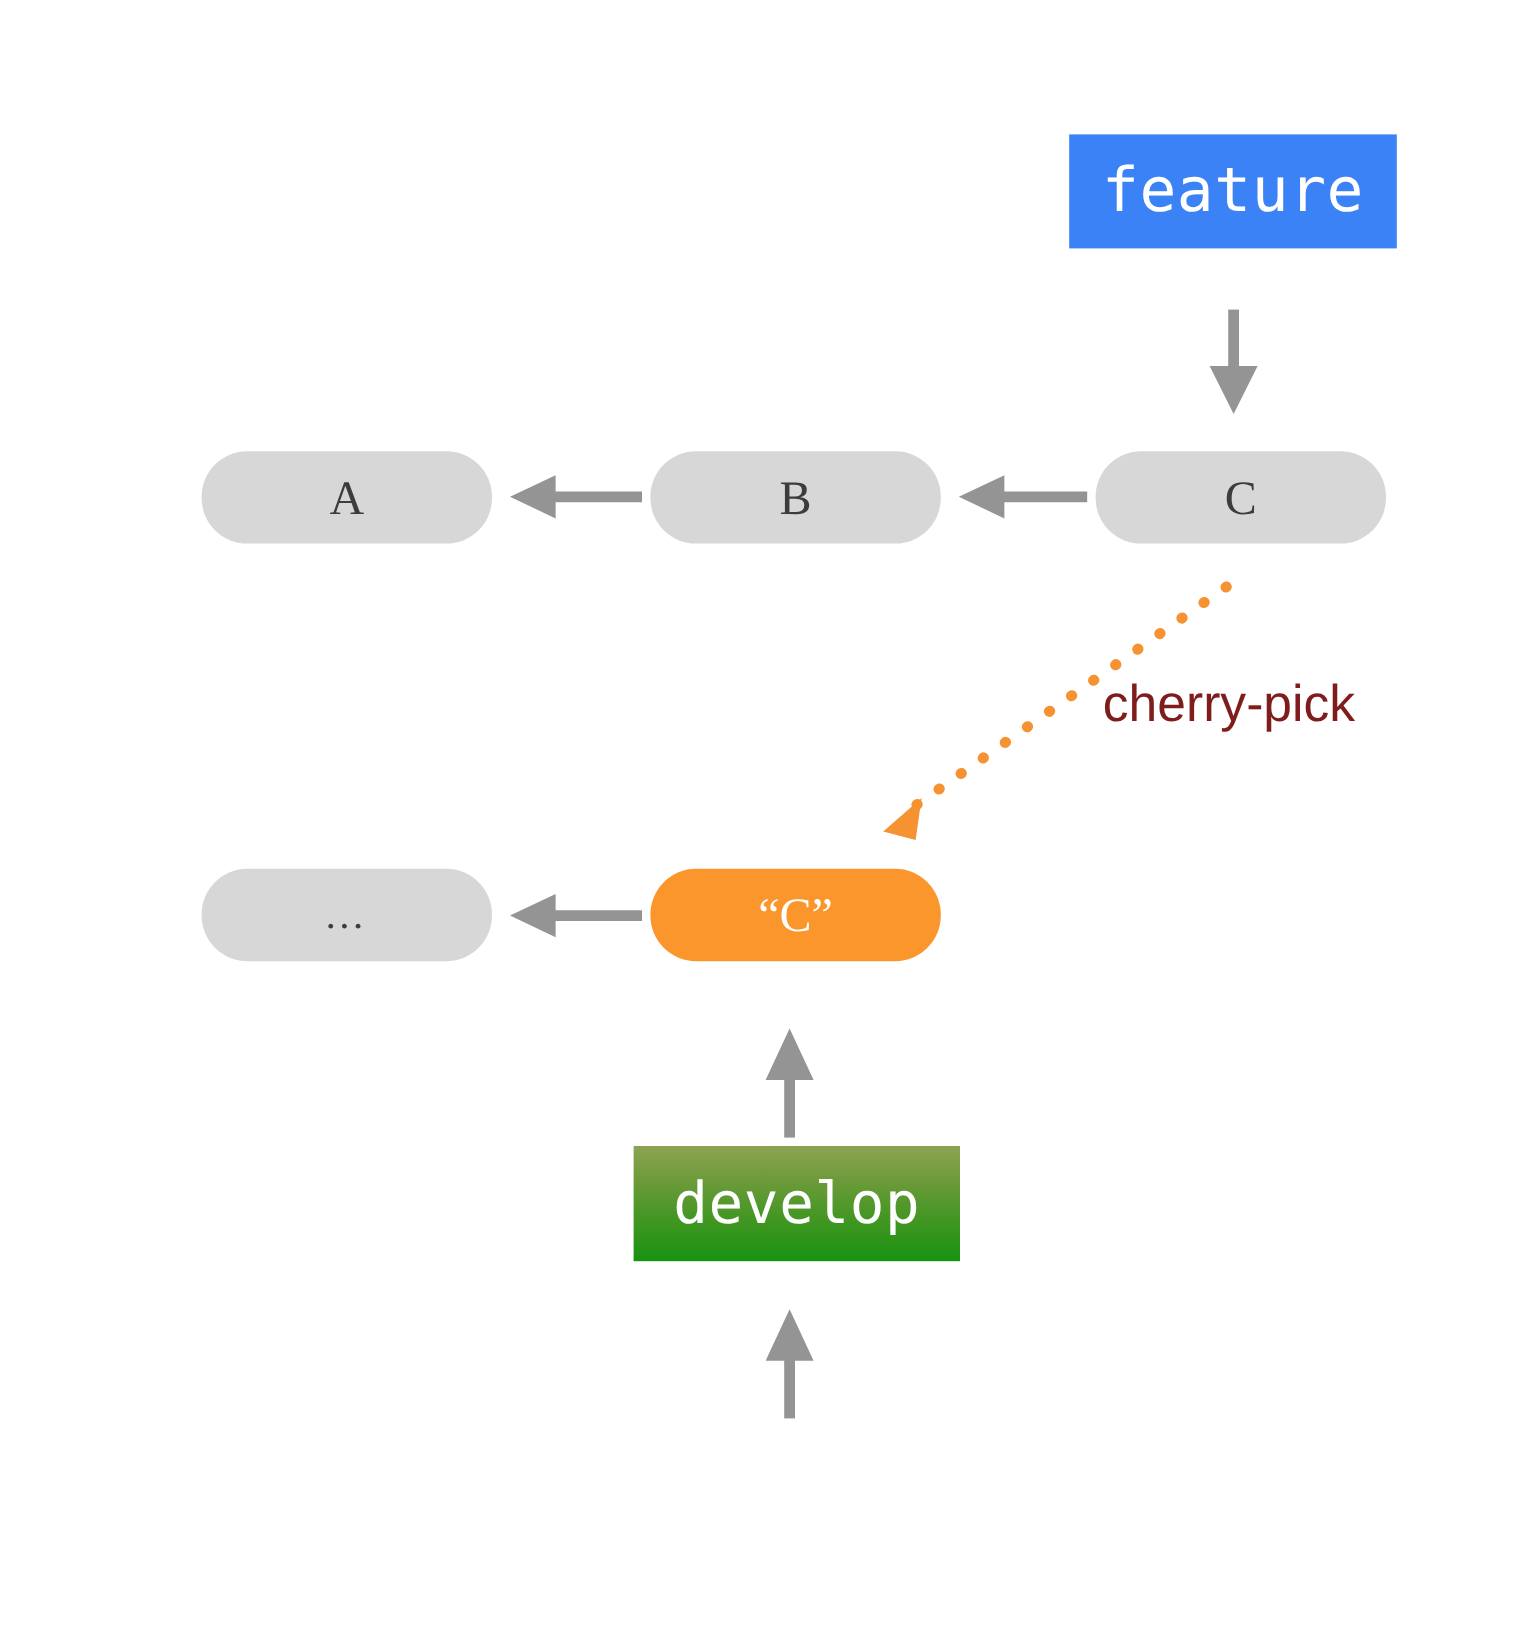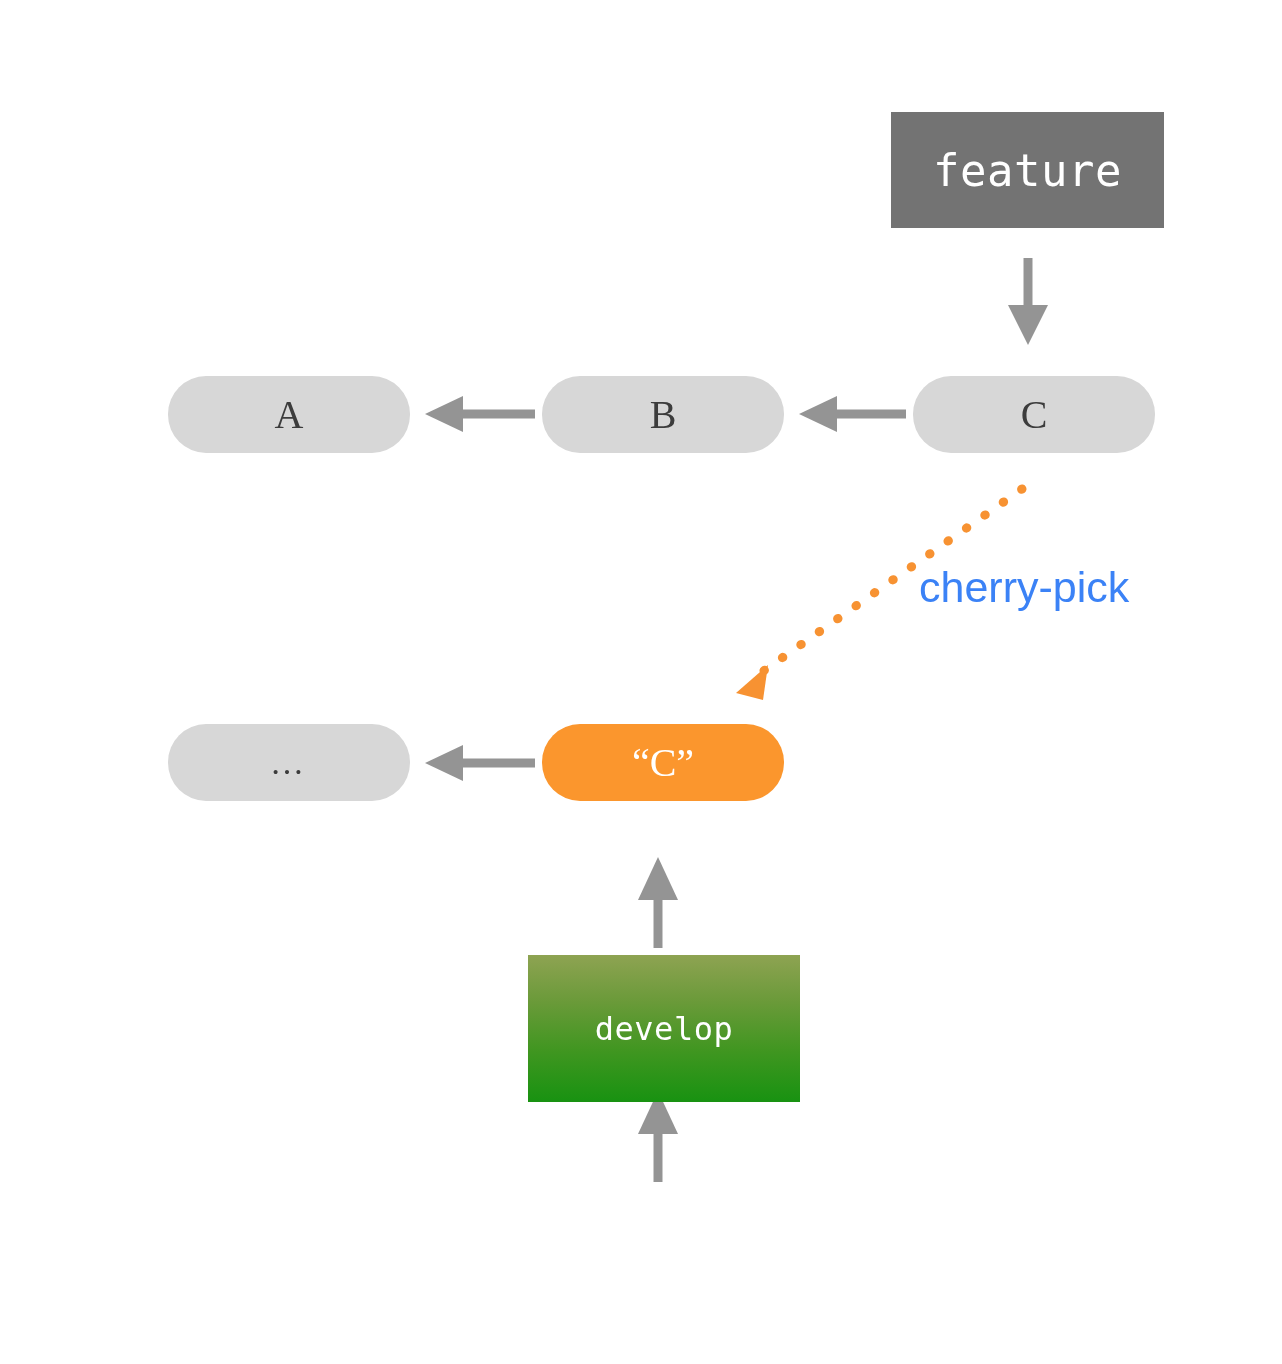--- a/index.html
+++ b/index.html
@@ -27,29 +27,29 @@
     align-items: center;
     justify-content: center;
     color: #ffffff;
     font-family: "DejaVu Sans Mono", "Liberation Mono", monospace;
     letter-spacing: 0.5px;
     box-sizing: border-box;
     white-space: nowrap;
   }
   .branch-feature {
     left: 891px; top: 112px;
-    width: 273px; height: 116px;
-    background: #737373;
-    font-size: 44px;
+    width: 273px; height: 95px;
+    background: #3b82f6;
+    font-size: 51px;
   }
   .branch-develop {
     left: 528px; top: 955px;
-    width: 272px; height: 147px;
+    width: 272px; height: 96px;
     background: linear-gradient(to bottom, #8ea352 0%, #6a9a39 32%, #3f9620 66%, #189211 100%);
-    font-size: 32px;
+    font-size: 48px;
   }
   .branch-head {
     left: 519px; top: 1188px;
     width: 274px; height: 120px;
     background: #fa2a1e;
     font-size: 44px;
     font-family: "Liberation Sans", sans-serif;
     letter-spacing: 2px;
   }
 
@@ -78,21 +78,21 @@
   #arrows {
     position: absolute;
     left: 0; top: 0;
     width: 1282px; height: 1364px;
     pointer-events: none;
   }
 
   
   .cherry-label {
     left: 919px; top: 563px;
-    color: #3b82f6;
+    color: #7f1d1d;
     font-size: 43px;
     font-family: "Liberation Sans", sans-serif;
     white-space: nowrap;
   }
 </style>
 </head>
 <body>
 
 <div id="stage">
 

